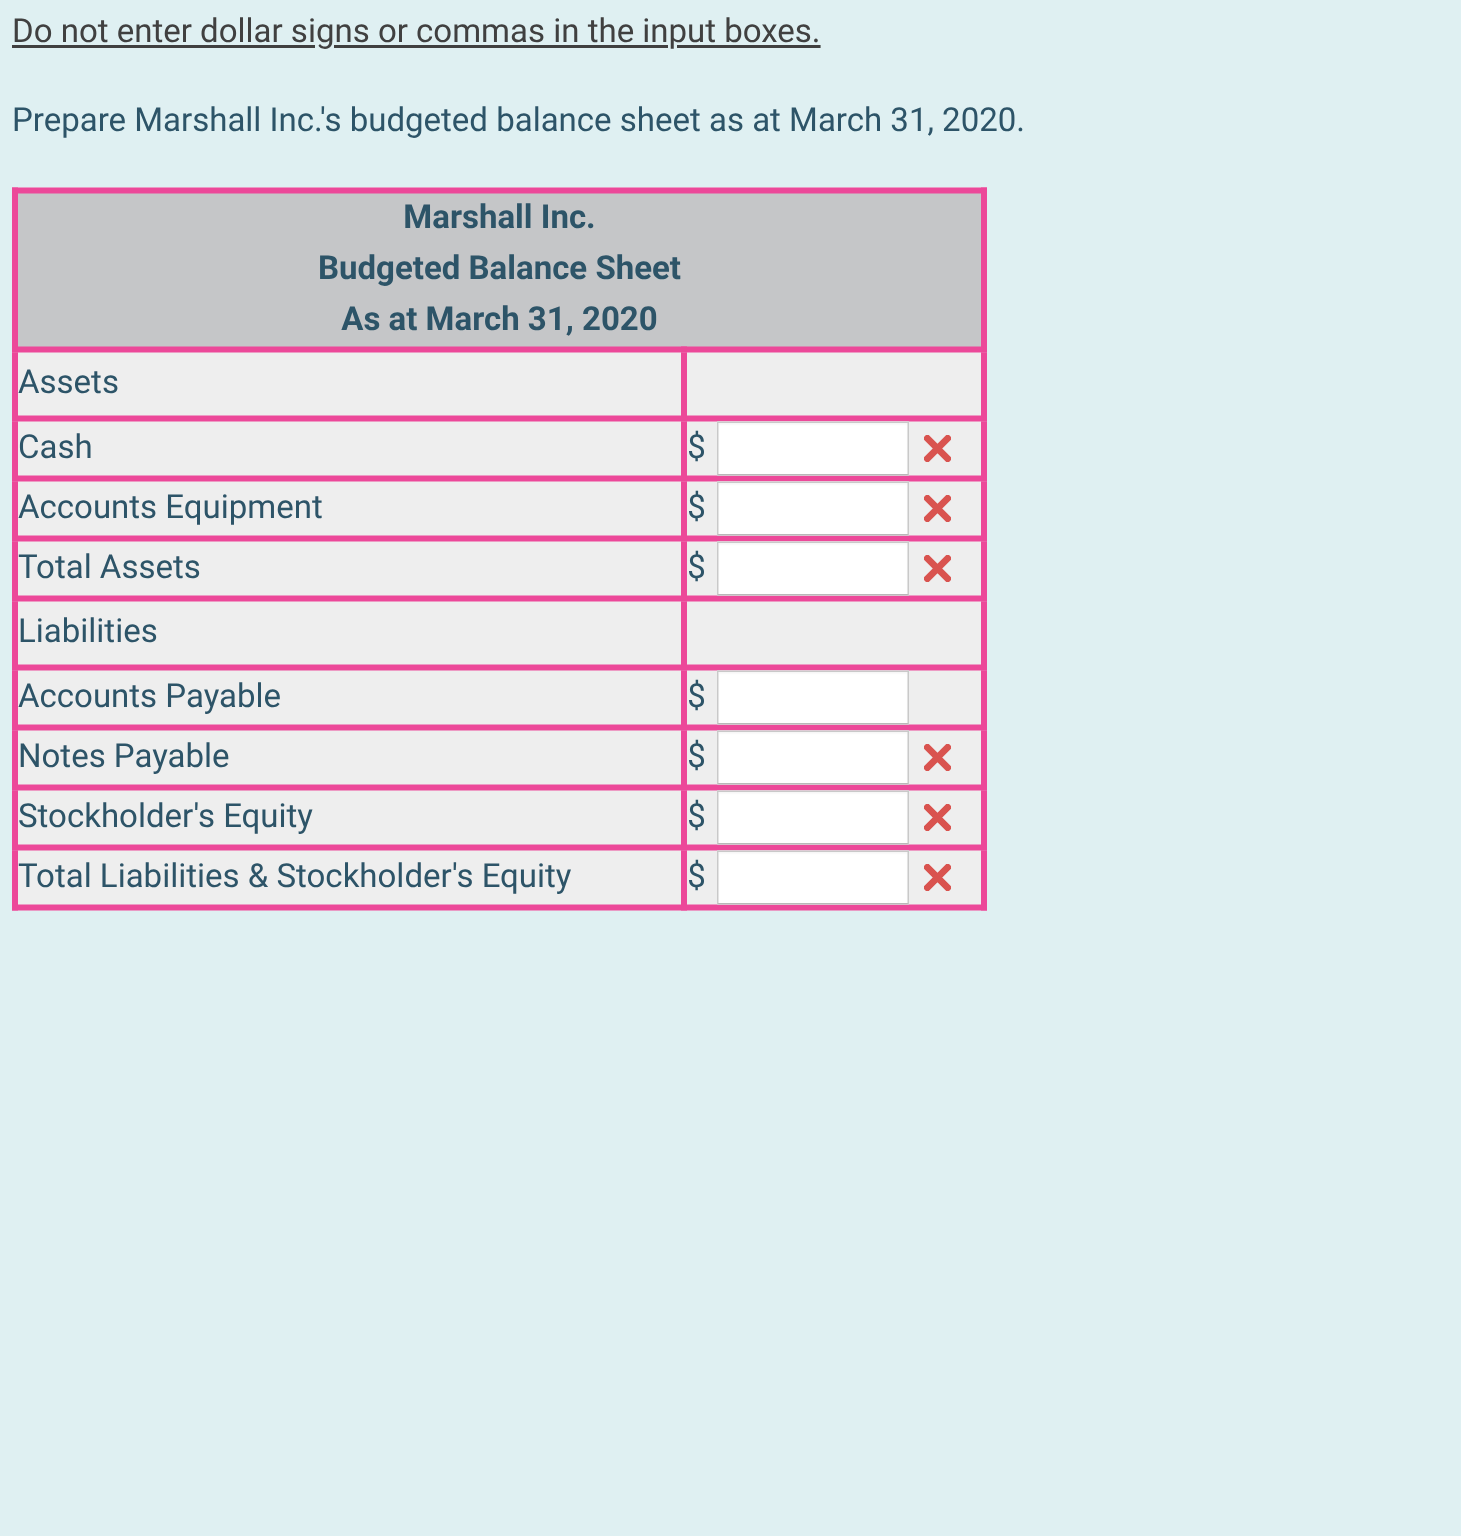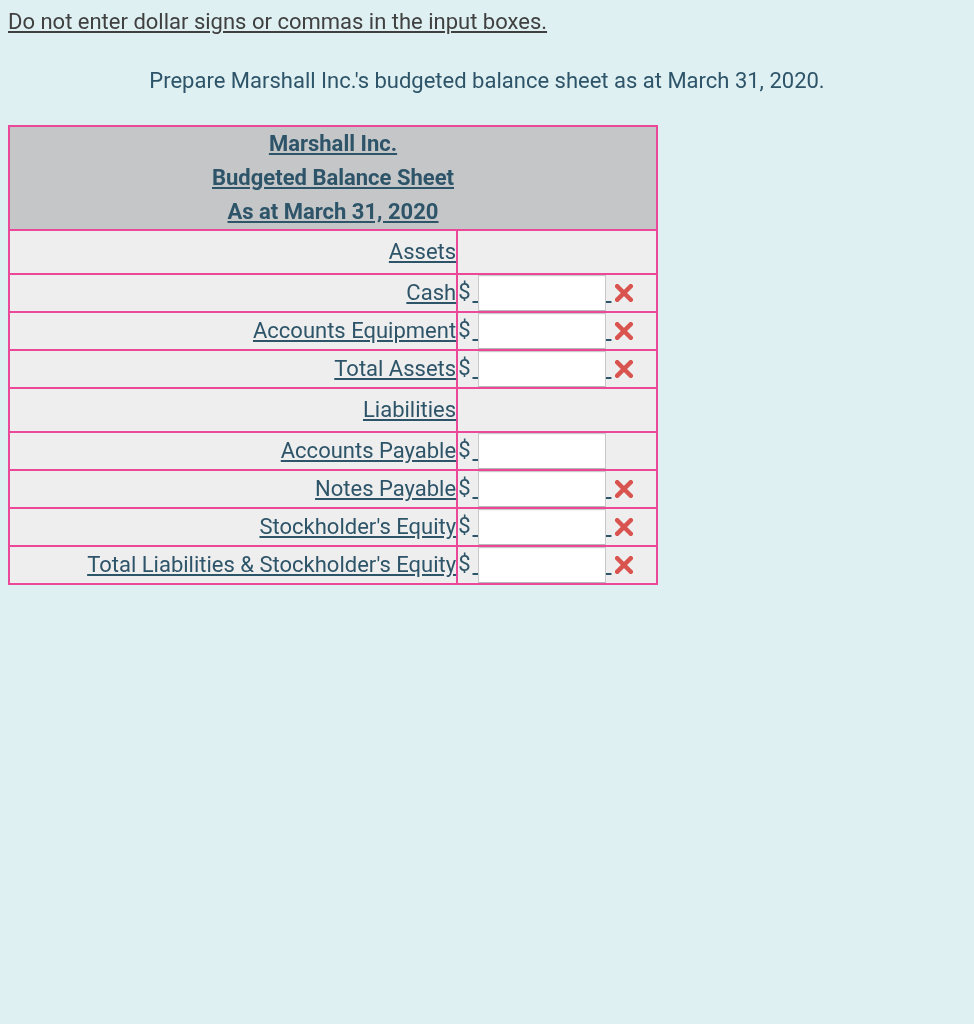--- a/index.html
+++ b/index.html
@@ -17,31 +17,29 @@
     line-height: 1.45;
   }
   .instructions .line {
     display: inline;
     text-decoration: underline;
     color: #404040;
   }
   .prompt {
     margin: 28px 0 28px 0;
     line-height: 1.4;
-    text-align: center;
   }
   table.bs {
     border-collapse: collapse;
     background: #eeeeee;
     width: 650px;
   }
   table.bs th, table.bs td {
-    border: 2px solid #ec4899;
+    border: 4px solid #ec4899;
     padding: 0;
-    text-decoration: underline;
   }
   .title-cell {
     background: #c5c6c8;
     text-align: center;
     font-weight: 700;
     color: #2d5468;
     padding: 12px 8px 12px 8px;
     line-height: 1.55;
     font-size: 22px;
   }
@@ -50,21 +48,20 @@
     vertical-align: middle;
     font-size: 22px;
     line-height: 1;
   }
   .row.section td {
     padding-top: 10px;
     padding-bottom: 10px;
   }
   .label-cell {
     width: 450px;
-    text-align: right;
   }
   .value-cell {
     width: 200px;
     white-space: nowrap;
   }
   .dollar {
     display: inline-block;
     margin-right: 2px;
     color: #2d5468;
   }

